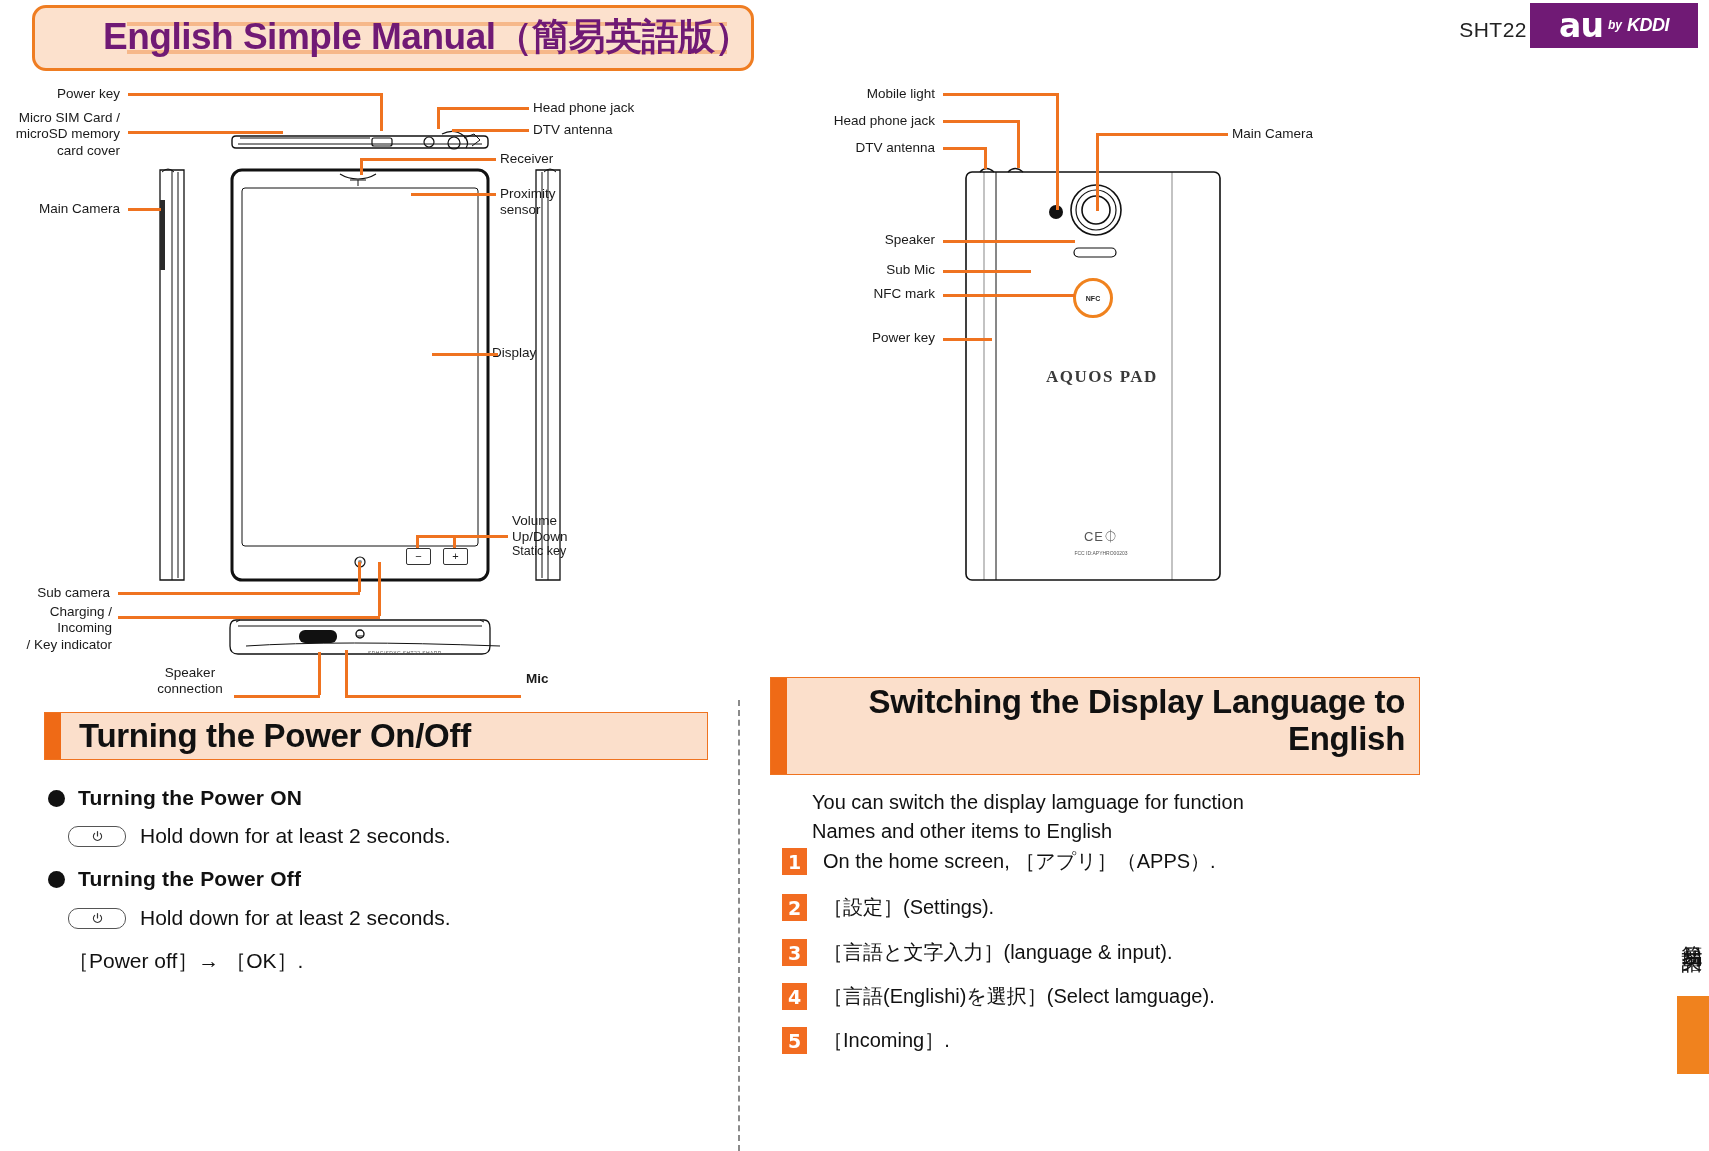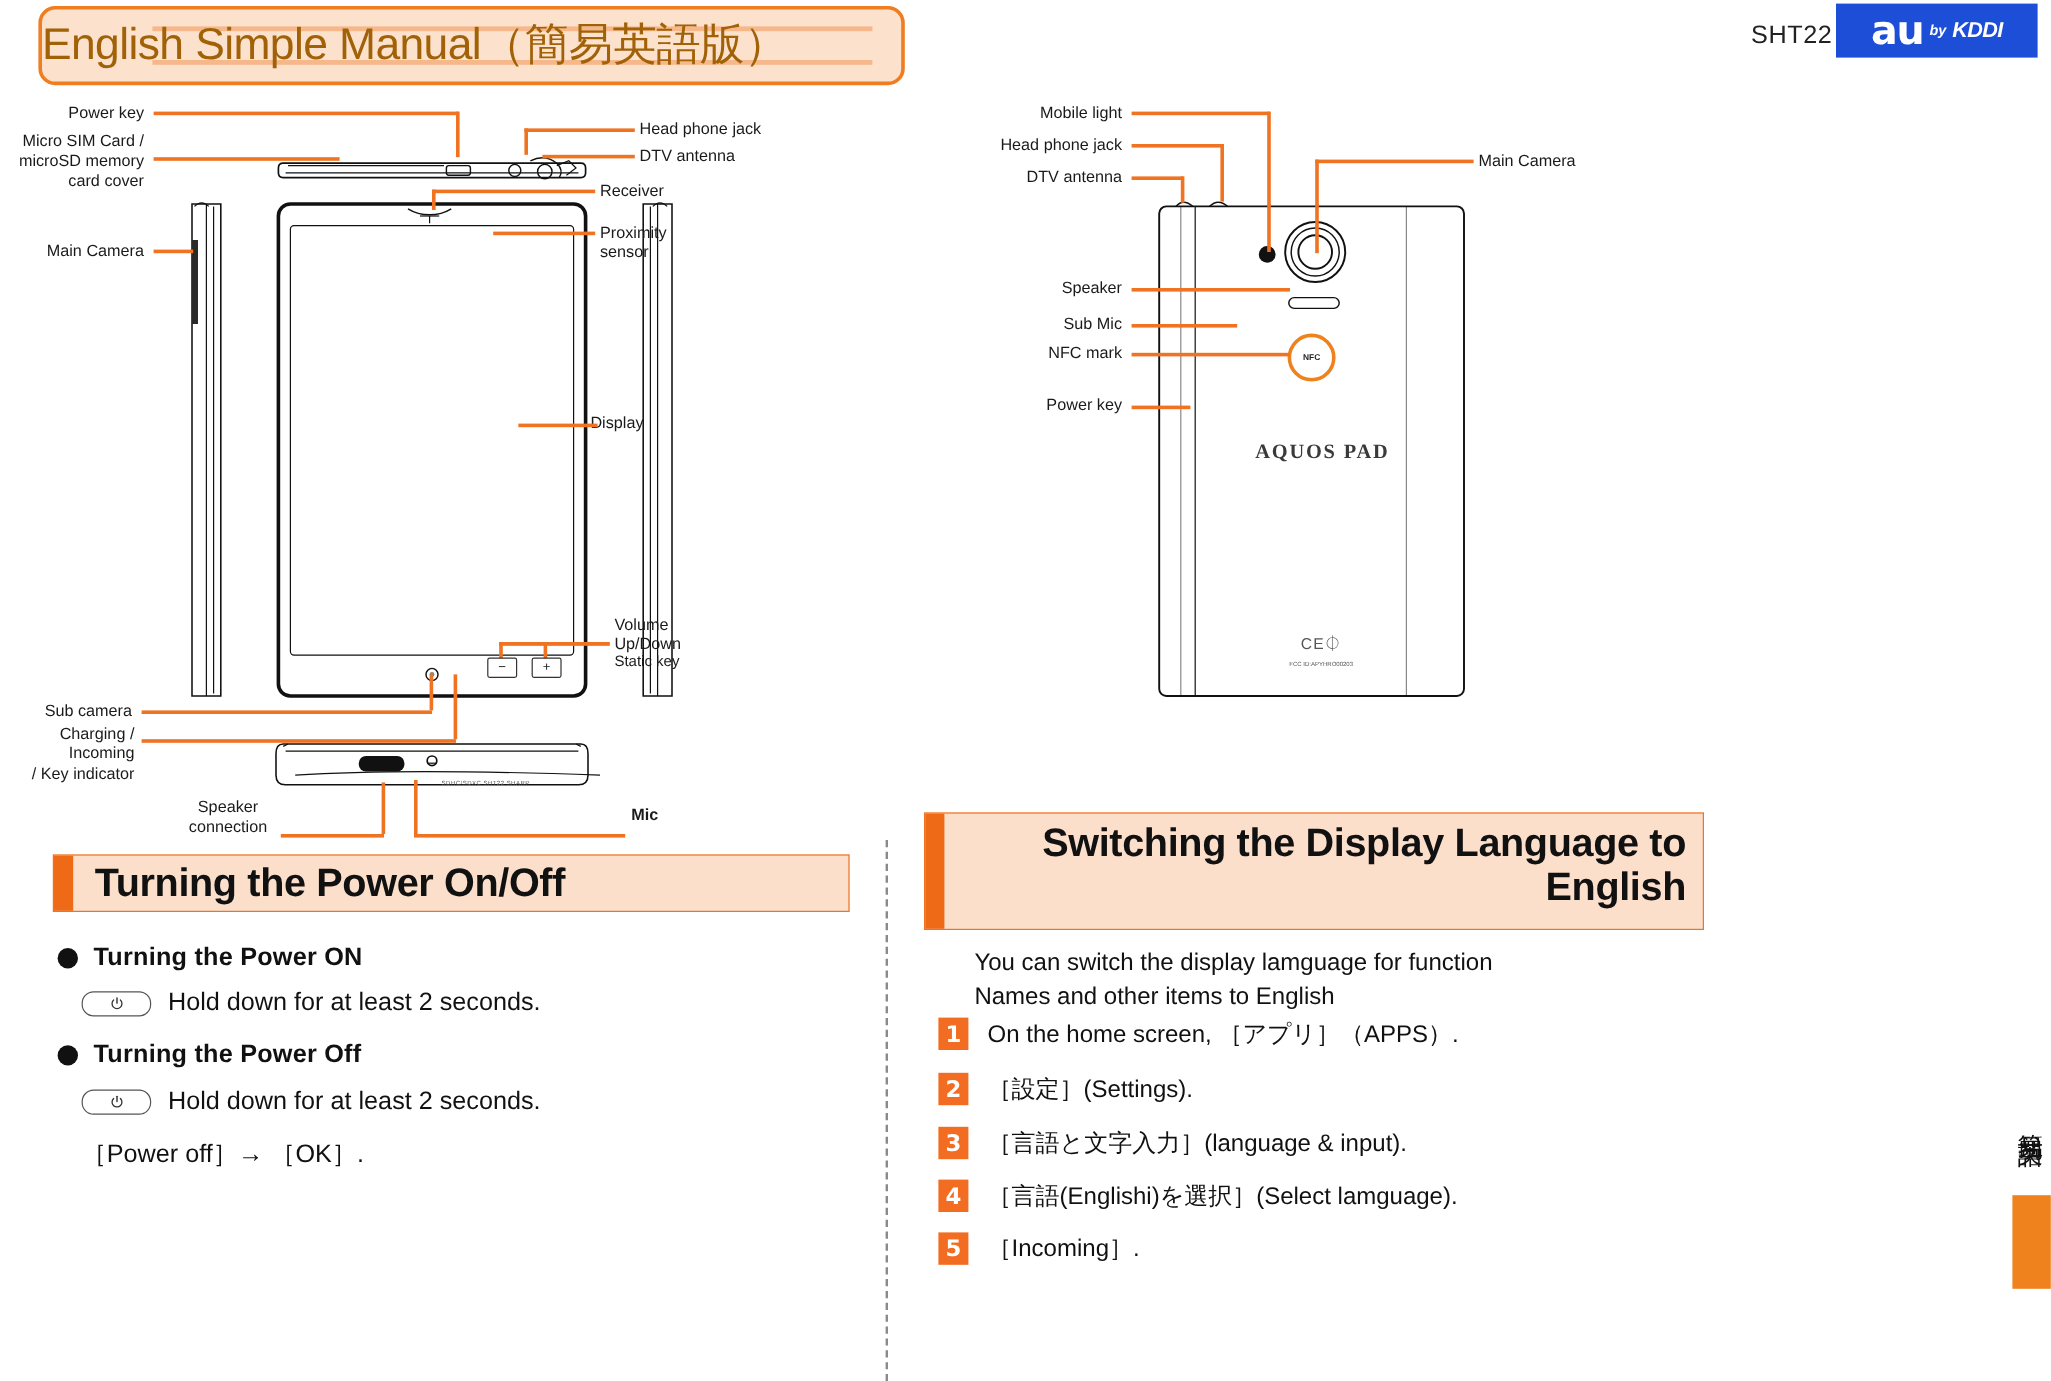--- a/index.html
+++ b/index.html
@@ -39,43 +39,43 @@
     height: 4px;
     background: #f6b88a;
   }
   .title-rule.top { top: 14px; }
   .title-rule.bot { bottom: 14px; }
   .title-text {
     position: absolute;
     left: 0; right: 0;
     top: 50%;
     transform: translateY(-52%);
-    text-align: left;
+    text-align: right;
     font-size: 37px;
-    font-weight: normal;
+    font-weight: bold;
     letter-spacing: -0.5px;
-    color: #a16207;
+    color: #701a75;
     white-space: nowrap;
     font-family: "Liberation Sans", sans-serif;
   }
   .model-code {
     position: absolute;
     right: 182px;
     top: 18px;
     font-size: 21px;
     color: #222;
     letter-spacing: 0.5px;
   }
   .au-logo {
     position: absolute;
     right: 11px;
     top: 3px;
     width: 168px;
     height: 45px;
-    background: #1d4ed8;
+    background: #701a75;
     display: flex;
     align-items: center;
     justify-content: center;
     gap: 5px;
     color: #ffffff;
   }
   .au-logo .au-main {
     font-size: 33px;
     font-weight: bold;
     line-height: 1;

